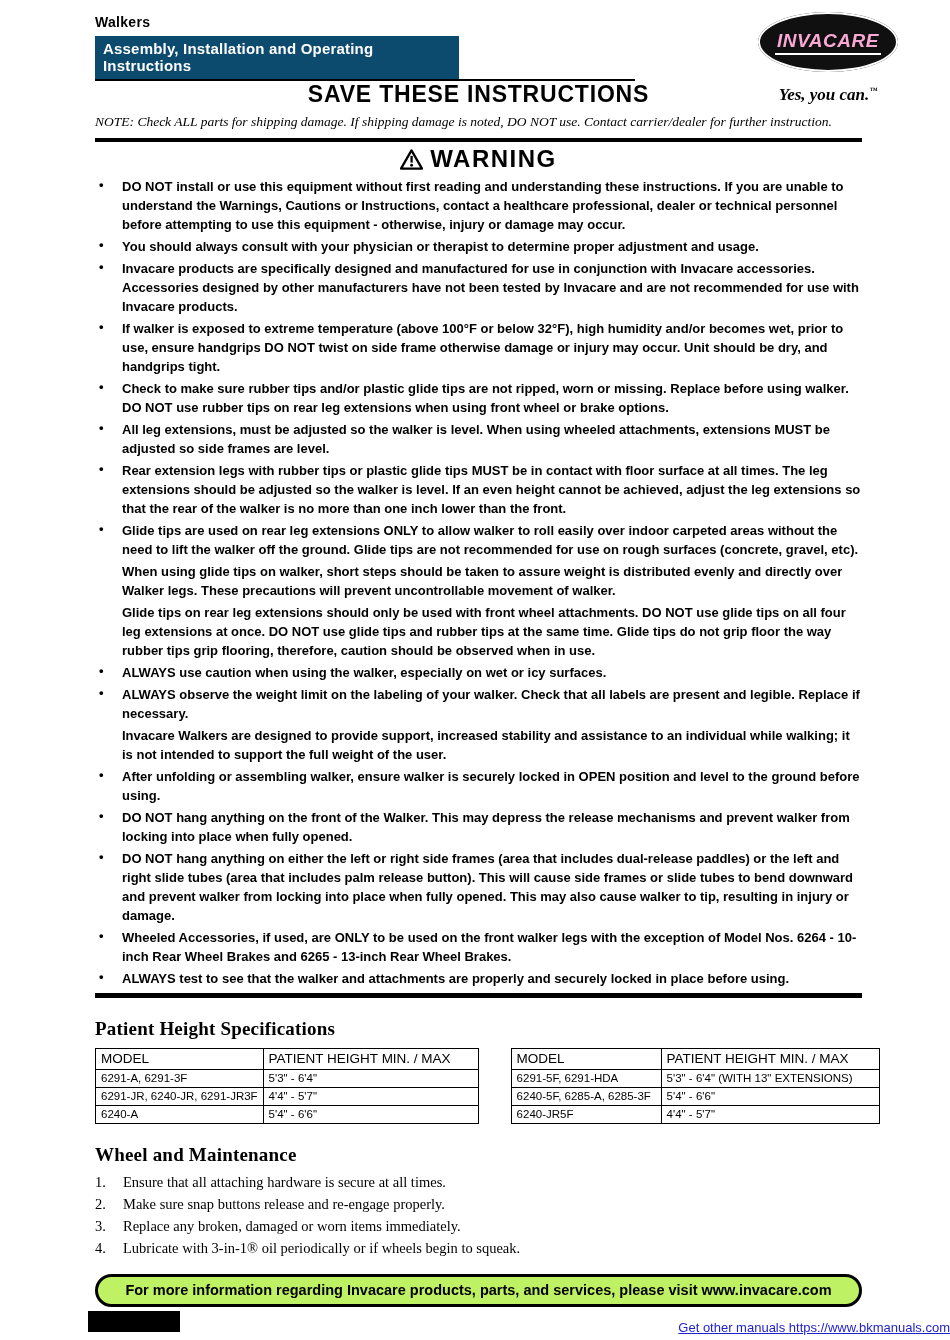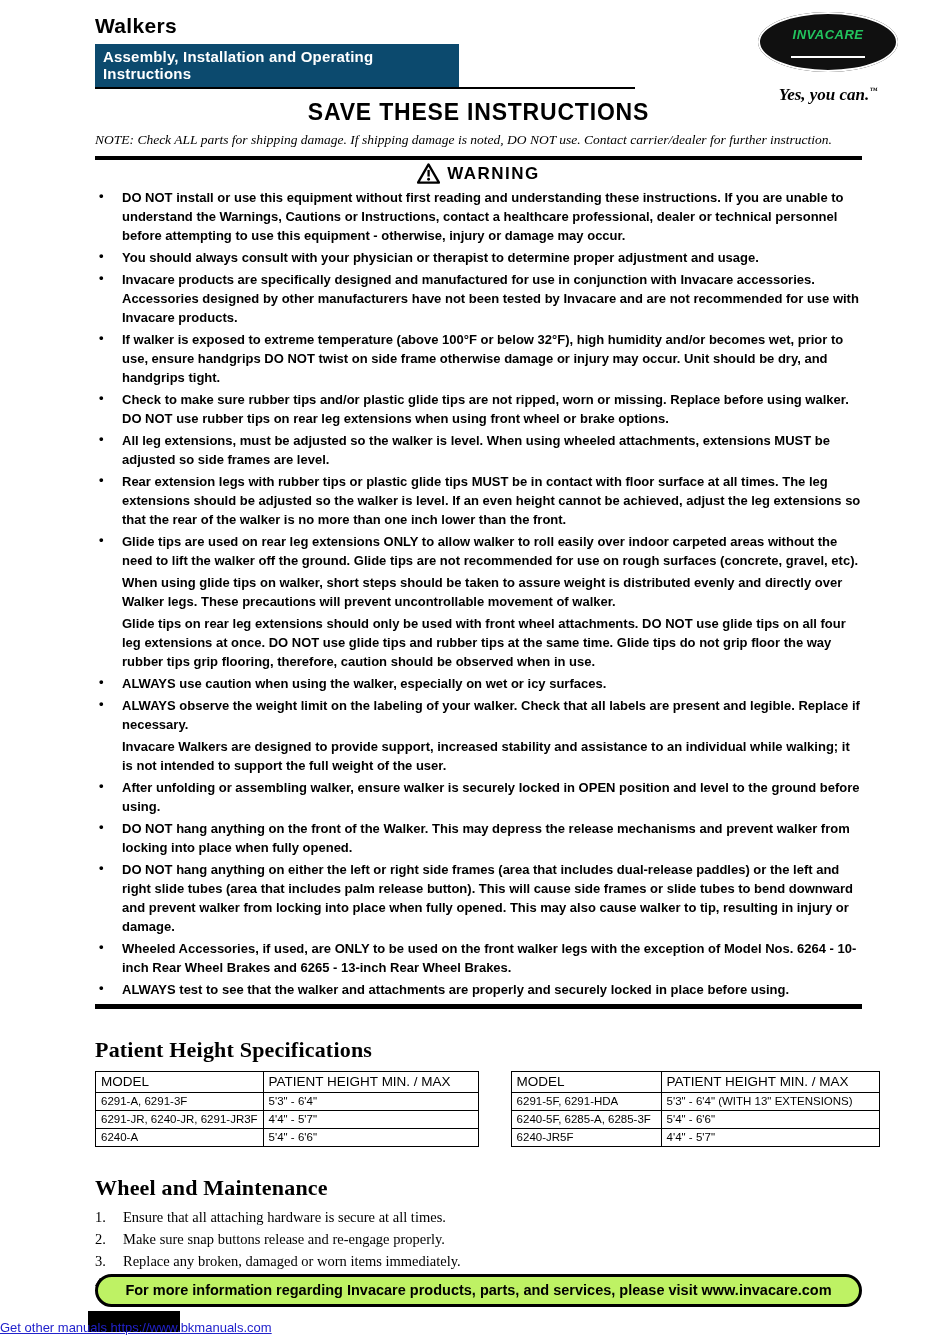--- a/index.html
+++ b/index.html
@@ -5,67 +5,67 @@
   * { margin:0; padding:0; box-sizing:border-box; }
   html,body { background:#ffffff; }
   body {
     width:950px; height:1340px; position:relative; overflow:hidden;
     font-family:"Liberation Sans", sans-serif; color:#000;
   }
   .page { position:absolute; inset:0; padding:14px 88px 0 95px; }
 
   
   .header { position:relative; }
-  .doc-title { font-size:21px; font-weight:bold; letter-spacing:0.3px; }
+  .doc-title { font-size:14px; font-weight:bold; letter-spacing:0.3px; }
   .subtitle-wrap { margin-top:6px; width:540px; border-bottom:2px solid #000; }
   .subtitle-bar {
     width:364px; background:#0c4a6e; color:#fff; font-weight:bold;
     font-size:15px; padding:4px 8px 5px 8px; letter-spacing:0.2px;
   }
   .save-heading {
     text-align:center; font-weight:bold; font-size:23px;
-    letter-spacing:0.8px; margin-top:10px;
+    letter-spacing:0.8px; margin-top:0;
   }
   .shipping-note {
     font-family:"Liberation Serif", serif; font-style:italic;
     font-size:13.5px; margin-top:6px; text-align:justify;
   }
   .logo-block { position:absolute; top:-2px; right:-40px; width:148px; text-align:center; }
   .logo-oval {
     width:140px; height:60px; margin:0 auto; background:#101010;
     border-radius:50%; display:flex; align-items:center; justify-content:center;
     box-shadow:0 0 0 2px #fff inset;
   }
   .logo-text {
-    color:#22c55e; font-style:italic; font-weight:bold; font-size:13px;
-    letter-spacing:0.5px; border-bottom:2px solid #fff; padding:0 2px 14px 2px;
+    color:#f9a8d4; font-style:italic; font-weight:bold; font-size:19px;
+    letter-spacing:0.5px; border-bottom:2px solid #fff; padding:0 2px 1px 2px;
   }
   .tagline { margin-top:13px; font-family:"Liberation Serif", serif; font-weight:bold; font-style:italic; font-size:17px; }
   .tagline .tm { font-size:8px; vertical-align:super; }
 
   
   .rule-thick { height:4px; background:#000; margin-top:8px; }
   .rule-thick.bottom { height:5px; margin-top:5px; }
   .warning-heading {
     display:flex; justify-content:center; align-items:center; gap:7px;
     margin:3px 0 4px 0;
   }
-  .warning-heading .warn-text { font-weight:bold; font-size:17px; letter-spacing:1.5px;text-align:right; }
+  .warning-heading .warn-text { font-weight:bold; font-size:24px; letter-spacing:1.5px;text-align:right; }
   .warn-icon { display:inline-flex; align-items:center; }
 
   .warning-list { }
   .warn-item { display:flex; margin-bottom:3px; }
   .warn-item .bullet { flex:0 0 27px; padding-left:4px; font-size:13px; font-weight:bold; line-height:15.8px; }
   .warn-item.no-bullet .bullet { visibility:hidden; }
   .warn-item p { flex:1; font-size:13px; font-weight:bold; line-height:19px; text-align:left; }
 
   
   .section-heading {
     font-family:"Liberation Serif", serif; font-weight:bold;
-    font-size:22px; margin-top:28px; letter-spacing:0.2px;
+    font-size:19px; margin-top:20px; letter-spacing:0.2px;
   }
   .ph-note {
     font-family:"Liberation Serif", serif; font-style:italic;
     font-size:13px; margin-top:6px;
   }
   .tables-row { display:flex; gap:32px; margin-top:8px; align-items:flex-start; }
   table.spec { border-collapse:collapse; }
   table.spec th, table.spec td {
     border:1.6px solid #000; text-align:left; padding:2px 5px 3px 5px;
     font-size:11.5px; white-space:nowrap;
@@ -85,21 +85,21 @@
   
   .info-banner {
     position:absolute; left:95px; right:88px; top:1274px;
     border:3px solid #000; border-radius:18px;
     text-align:center; font-weight:bold; font-size:14.5px;
     padding:5px 8px 6px 8px; background:#bef264;
   }
   .bottom-black-bar {
     position:absolute; left:88px; top:1311px; width:92px; height:21px; background:#000;
   }
-  .manuals-link-row { position:absolute; left:0; top:1318px; width:100%; text-align:left; }
+  .manuals-link-row { position:absolute; left:0; top:1318px; width:100%; text-align:right; }
   .manuals-link { color:#2222cc; text-decoration:underline; font-size:13px; cursor:pointer; }
 </style>
 </head>
 <body>
 
 <div class="page">
 
   <div class="header">
     <div class="doc-title">Walkers</div>
 

